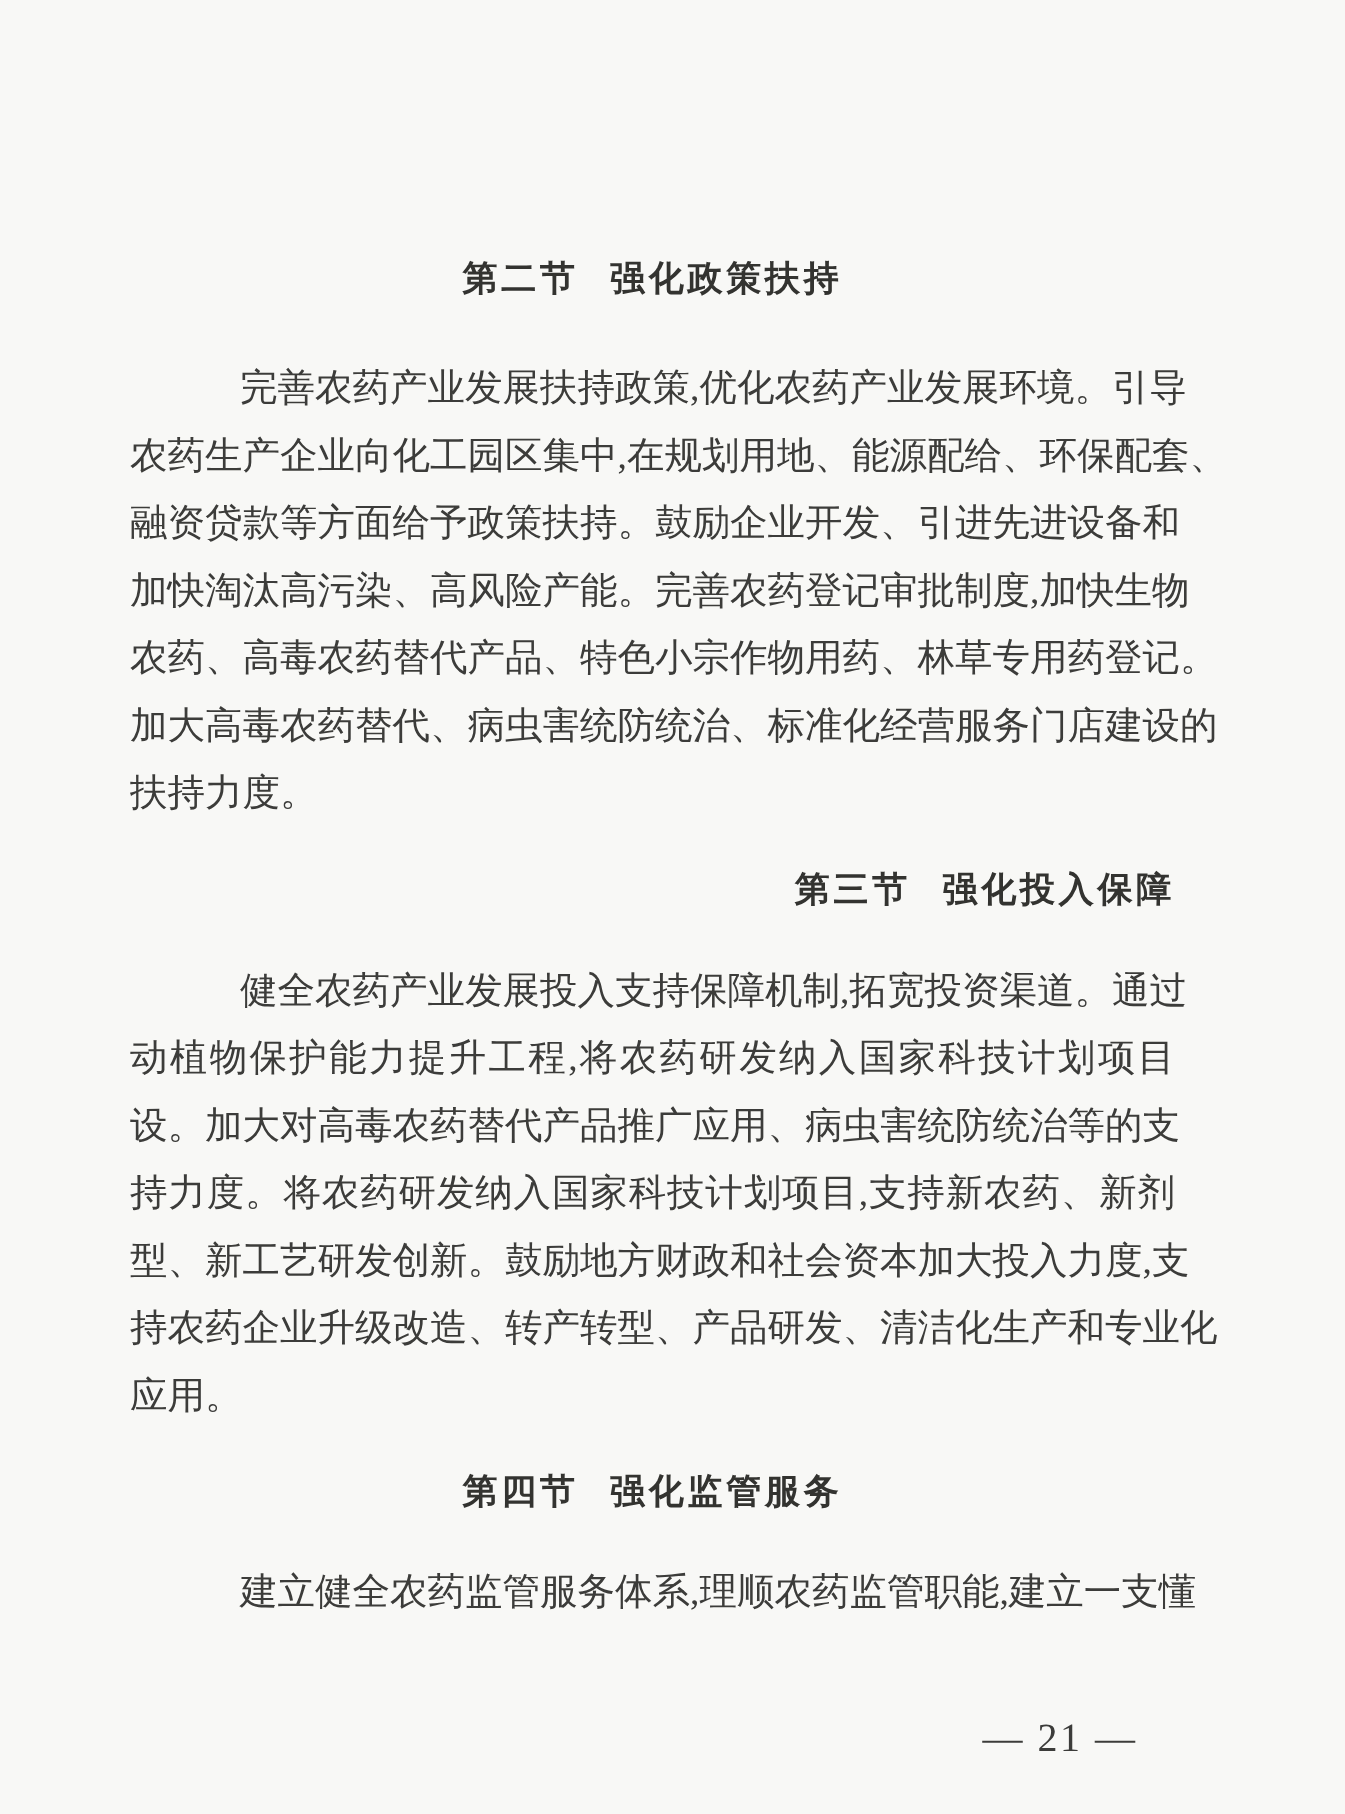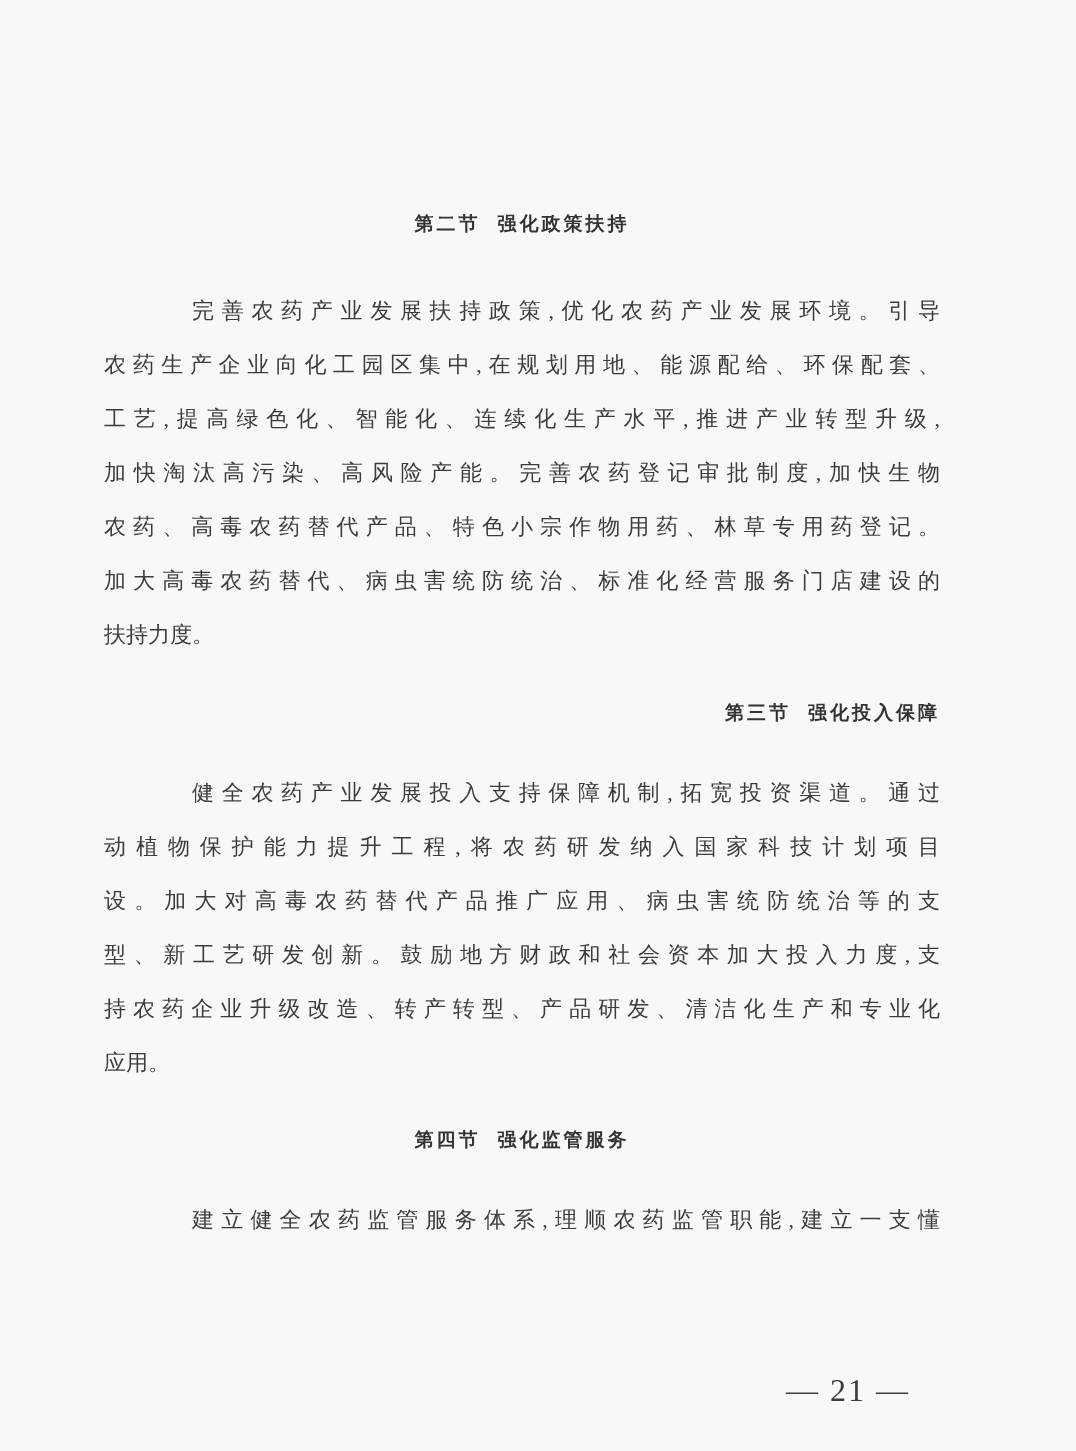--- a/index.html
+++ b/index.html
@@ -24,39 +24,39 @@
     position: absolute;
     left: 104px;
     top: 0;
     width: 836px;
   }
   .section-heading {
     height: 55px;
     line-height: 55px;
     text-align: center;
     font-weight: 700;
-    font-size: 19px;
+    font-size: 28px;
     letter-spacing: 3px;
     color: #333330;
     white-space: nowrap;
   }
   .section-heading .heading-num {
     margin-right: 0.9em;
   }
   .heading-1 { margin-top: 196px; }
   .heading-2 { margin-top: 23px; text-align: right; }
   .heading-3 { margin-top: 22px; }
   .para { width: 836px; }
   .para-1 { margin-top: 33px; }
   .para-2 { margin-top: 26px; }
   .para-3 { margin-top: 26px; }
   .line {
     height: 54px;
     line-height: 54px;
-    font-size: 22px;
+    font-size: 30px;
     color: #3c3c3a;
     text-align: justify;
     text-align-last: justify;
     text-justify: inter-character;
     white-space: nowrap;
   }
   .line.start {
     text-indent: 88px;
   }
   .line.end {
@@ -81,35 +81,36 @@
 <div class="page">
   <div class="content">
 
     <div class="section-heading heading-1">
       <span class="heading-num">第二节</span><span class="heading-title">强化政策扶持</span>
     </div>
 
     <div class="para para-1">
       <div class="line start">完善农药产业发展扶持政策,优化农药产业发展环境。引导</div>
       <div class="line">农药生产企业向化工园区集中,在规划用地、能源配给、环保配套、</div>
-      <div class="line">工艺,提高绿色化、智能化、连续化生产水平,推进产业转型升级,</div>
+      <div class="line">融资贷款等方面给予政策扶持。鼓励企业开发、引进先进设备和</div>
       <div class="line">加快淘汰高污染、高风险产能。完善农药登记审批制度,加快生物</div>
       <div class="line">农药、高毒农药替代产品、特色小宗作物用药、林草专用药登记。</div>
       <div class="line">加大高毒农药替代、病虫害统防统治、标准化经营服务门店建设的</div>
       <div class="line end">扶持力度。</div>
     </div>
 
     <div class="section-heading heading-2">
       <span class="heading-num">第三节</span><span class="heading-title">强化投入保障</span>
     </div>
 
     <div class="para para-2">
       <div class="line start">健全农药产业发展投入支持保障机制,拓宽投资渠道。通过</div>
       <div class="line">动植物保护能力提升工程,将农药研发纳入国家科技计划项目</div>
       <div class="line">设。加大对高毒农药替代产品推广应用、病虫害统防统治等的支</div>
+      <div class="line">持力度。将农药研发纳入国家科技计划项目,支持新农药、新剂</div>
       <div class="line">型、新工艺研发创新。鼓励地方财政和社会资本加大投入力度,支</div>
       <div class="line">持农药企业升级改造、转产转型、产品研发、清洁化生产和专业化</div>
       <div class="line end">应用。</div>
     </div>
 
     <div class="section-heading heading-3">
       <span class="heading-num">第四节</span><span class="heading-title">强化监管服务</span>
     </div>
 
     <div class="para para-3">

